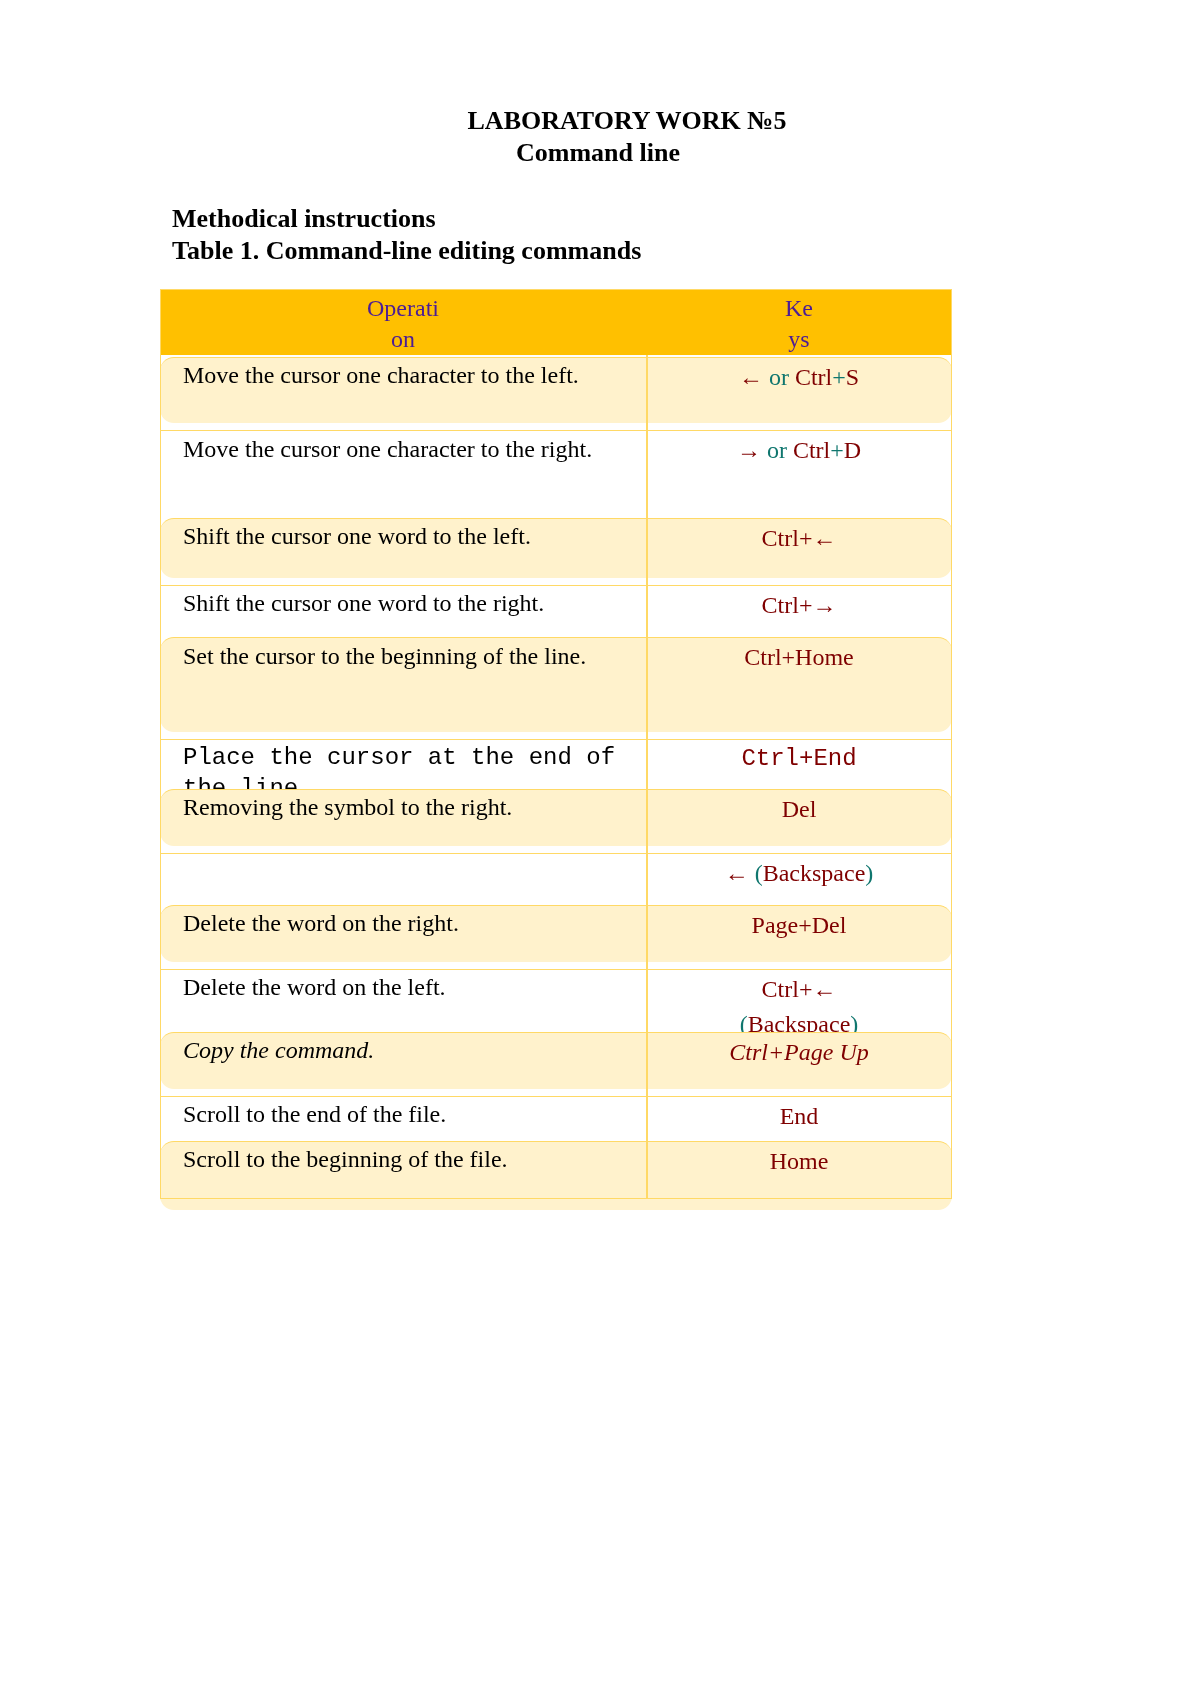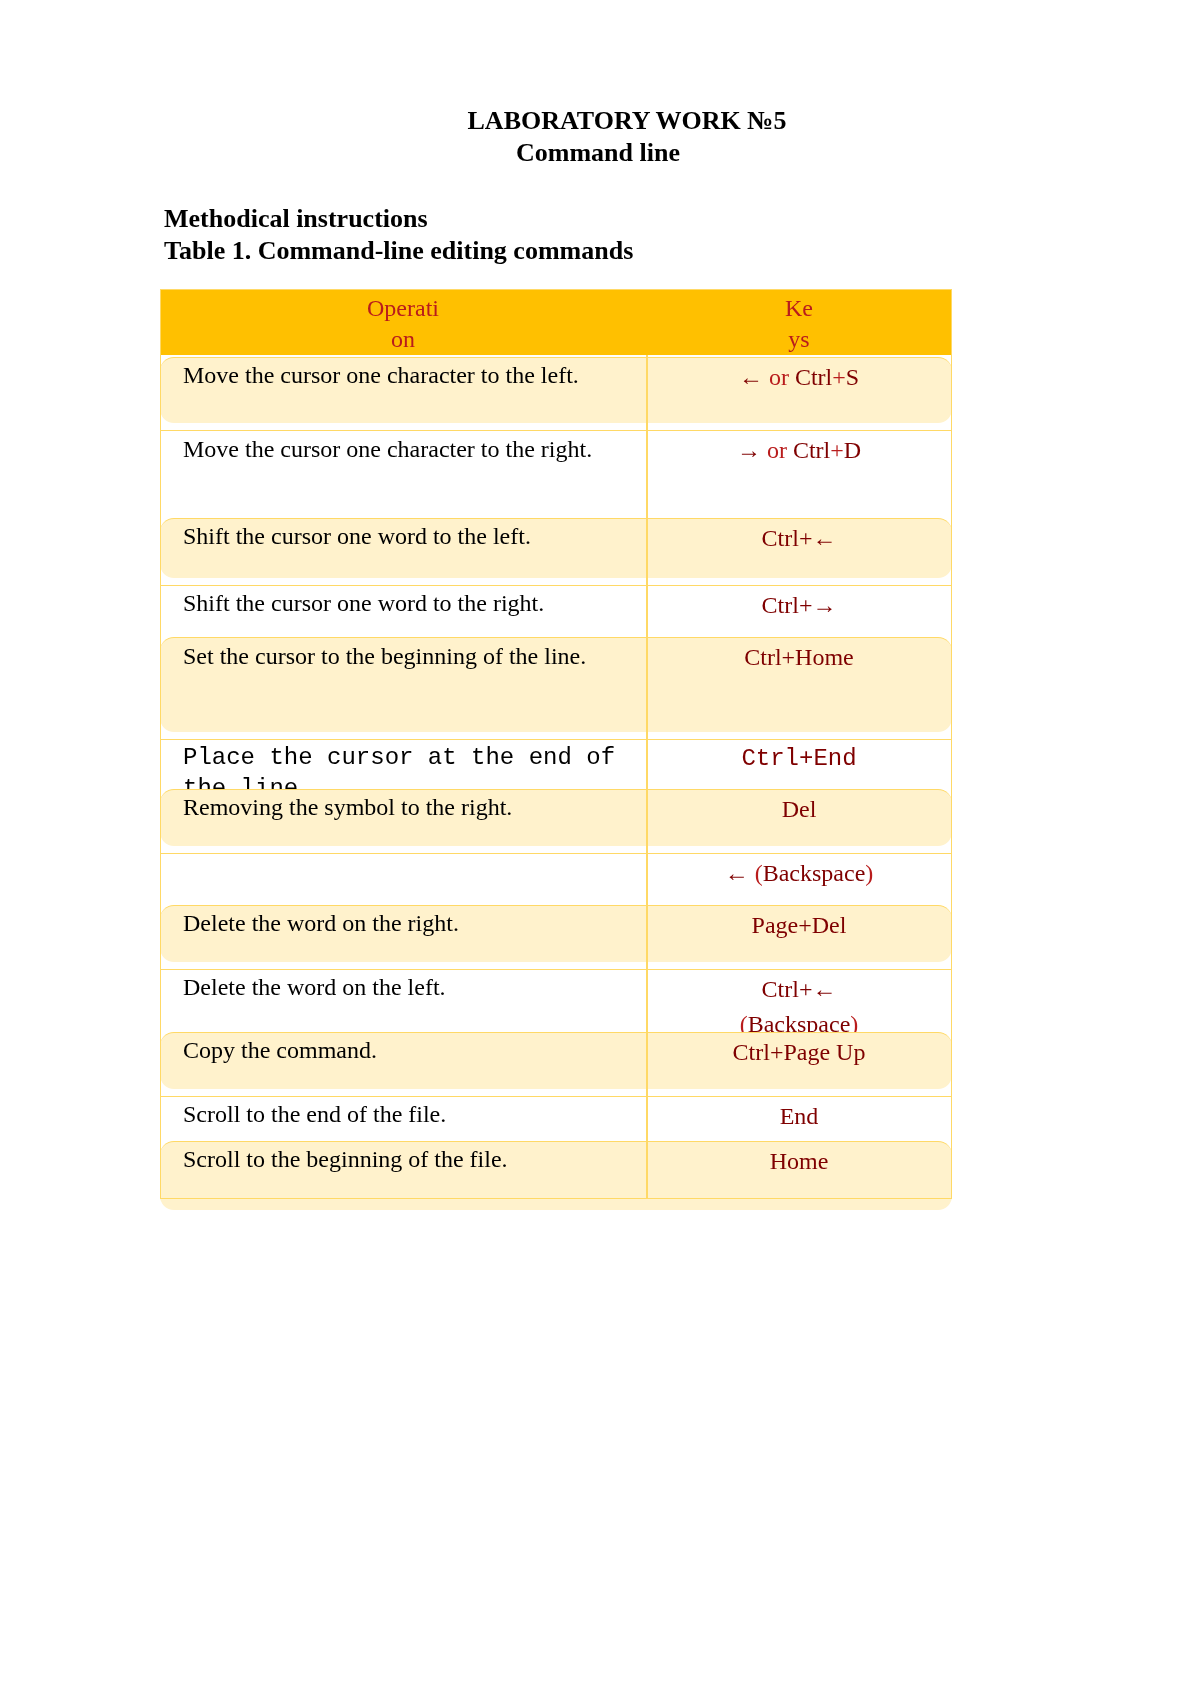--- a/index.html
+++ b/index.html
@@ -2,42 +2,42 @@
 <html><head>
 <meta charset="utf-8">
 <style>
   html, body { margin: 0; padding: 0; background: #ffffff; }
   body { width: 1190px; height: 1684px; position: relative; overflow: hidden;
          font-family: "Liberation Serif", "DejaVu Serif", serif; color: #000; }
   .title { position: absolute; left: 0; width: 1190px; text-align: center;
            font-weight: bold; font-size: 26px; line-height: 32px; }
   .title.t1 { top: 105px; left: 32px; }
   .title.t2 { top: 137px; left: 3px; }
-  .subhead { position: absolute; left: 164px; font-weight: bold; font-size: 26px; line-height: 32px; text-align: right; }
+  .subhead { position: absolute; left: 172px; font-weight: bold; font-size: 26px; line-height: 32px; text-align: right; }
   .subhead.s1 { top: 203px; }
   .subhead.s2 { top: 235px; }
 
   .table { position: absolute; left: 160px; top: 289px; width: 792px; }
   .hdr { position: absolute; left: 0; top: 0; width: 792px; height: 66px; background: #ffc000; }
-  .hdr .cell { position: absolute; top: 4px; color: #b91c1c; font-size: 24px; line-height: 31px; text-align: center; }
+  .hdr .cell { position: absolute; top: 4px; color: #4c1d95; font-size: 24px; line-height: 31px; text-align: center; }
   .hdr .c1 { left: 0; width: 486px; }
   .hdr .c2 { left: 486px; width: 306px; }
 
   .row { position: absolute; left: 0; width: 792px; border-top: 1.5px solid #ffd966; box-sizing: border-box; }
   .row.tan { background: #fff2cc; border-radius: 14px; }
   .row.white { background: #ffffff; margin-top: 7px; }
   .row .op { position: absolute; left: 23px; top: 2px; width: 440px; font-size: 24px; line-height: 31px; }
   .row .op.spaced { line-height: 37px; top: 0px; }
   .row .keys { position: absolute; left: 486px; top: 2px; width: 306px; text-align: center; font-size: 24px; line-height: 34px; }
   .row .keys.tight { line-height: 35px; }
   .vline { position: absolute; left: 486px; top: 66px; width: 1.5px; background: #ffd966; }
   .outline { position: absolute; left: 0; top: 0; width: 792px; box-sizing: border-box;
              border: 1.5px solid #ffd966; pointer-events: none; }
   .red { color: #7f0000; }
-  .blk { color: #b91c1c; }
+  .blk { color: #0f766e; }
 </style>
 </head>
 <body>
 
 <div class="title t1">LABORATORY WORK №5</div>
 <div class="title t2">Command line</div>
 <div class="subhead s1">Methodical instructions</div>
 <div class="subhead s2">Table 1. Command-line editing commands</div>
 
 <div class="table">
@@ -84,21 +84,21 @@
     <div class="keys"><span class="red">← </span><span class="blk">(</span><span class="red">Backspace</span><span class="blk">)</span></div>
   </div>
   <div class="row tan" style="top:616px; height:57px;">
     <div class="op">Delete the word on the right.</div>
     <div class="keys"><span class="red">Page+Del</span></div>
   </div>
   <div class="row white" style="top:673px; height:70px;">
     <div class="op">Delete the word on the left.</div>
     <div class="keys tight"><span class="red">Ctrl+←</span><br><span class="blk">(</span><span class="red">Backspace</span><span class="blk">)</span></div>
   </div>
-  <div class="row tan" style="top:743px; height:57px;">
+  <div class="row tan" style="top:743px; height:57px;font-style:italic;">
     <div class="op">Copy the command.</div>
     <div class="keys"><span class="red">Ctrl+Page Up</span></div>
   </div>
   <div class="row white" style="top:800px; height:52px;">
     <div class="op">Scroll to the end of the file.</div>
     <div class="keys"><span class="red">End</span></div>
   </div>
   <div class="row tan" style="top:852px; height:69px;">
     <div class="op">Scroll to the beginning of the file.</div>
     <div class="keys"><span class="red">Home</span></div>

